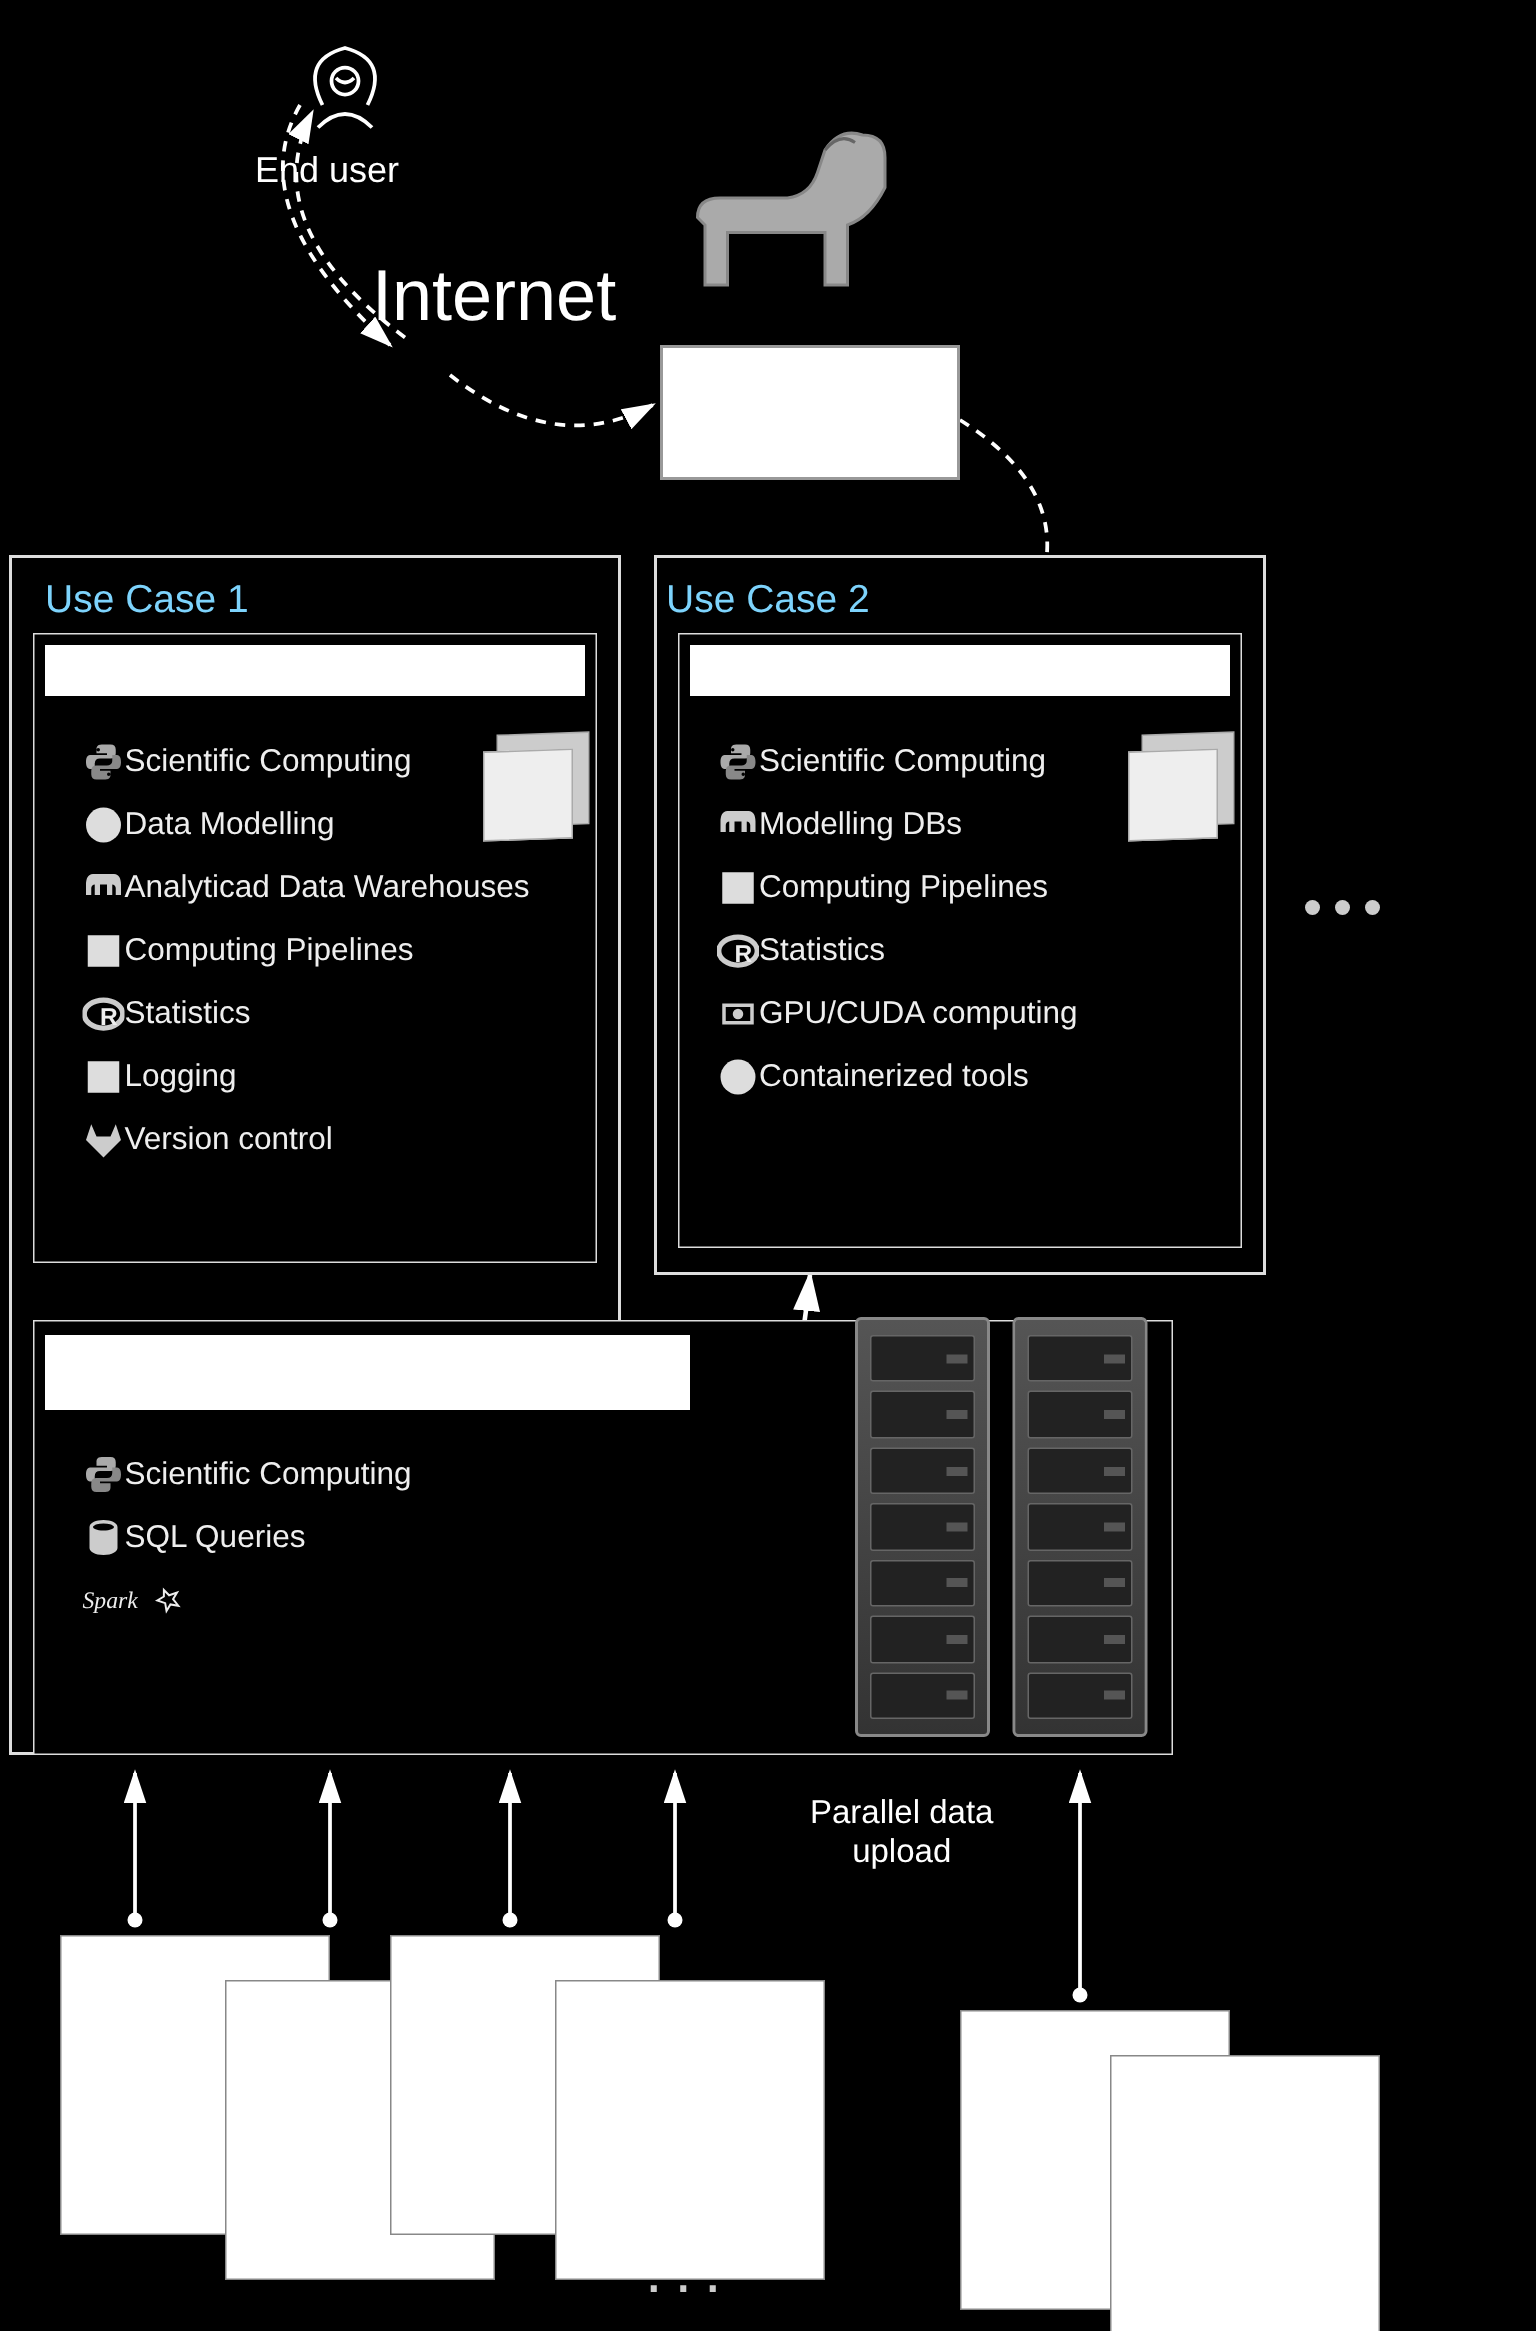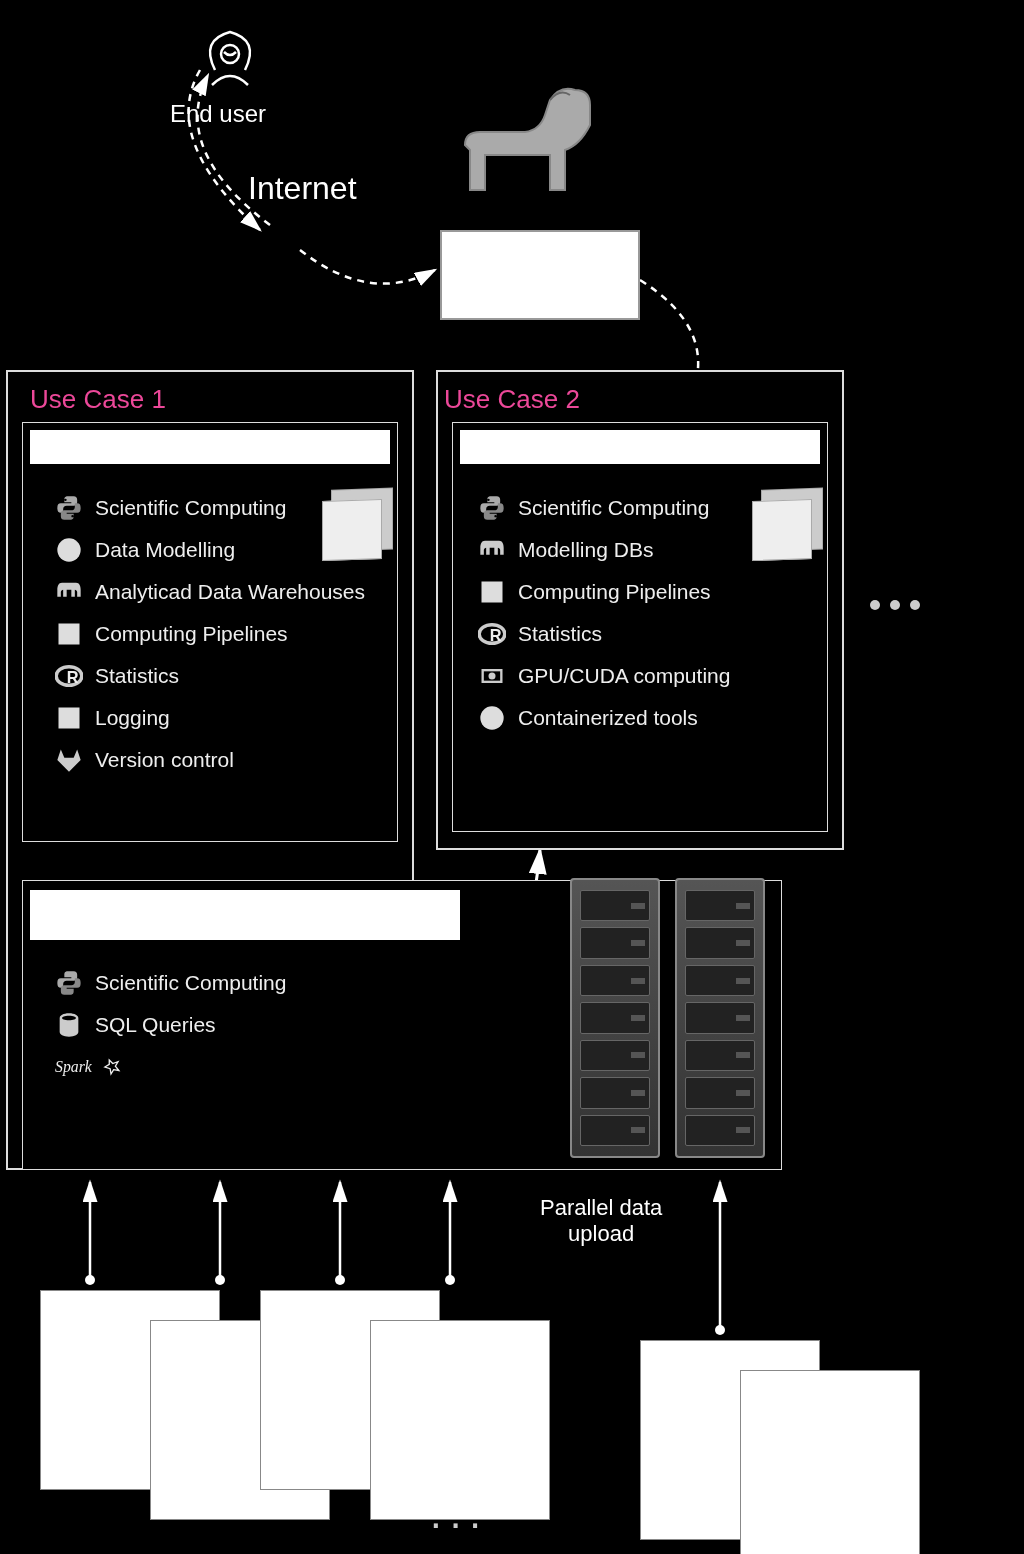--- a/index.html
+++ b/index.html
@@ -10,40 +10,40 @@
     width: 1024px;
     height: 1554px;
     position: relative;
     overflow: hidden;
   }
   .label {
     position: absolute;
     font-size: 24px;
     font-weight: 400;
   }
-  .label.big { font-size: 32px; }
+  .label.big { font-size: 48px; }
   .box {
     position: absolute;
     border: 2px solid #ddd;
     background: #000;
   }
   .whitebox {
     position: absolute;
     background: #fff;
   }
   .usecase-title {
     position: absolute;
     font-size: 26px;
     font-weight: 400;
-    color: #ec4899;
+    color: #7dd3fc;
   }
   .item-row {
     display: flex;
     align-items: center;
-    gap: 12px;
+    gap: 0;
     padding: 4px 0;
     font-size: 21px;
     color: #eee;
   }
   .item-list {
     position: absolute;
     display: flex;
     flex-direction: column;
     gap: 6px;
   }

